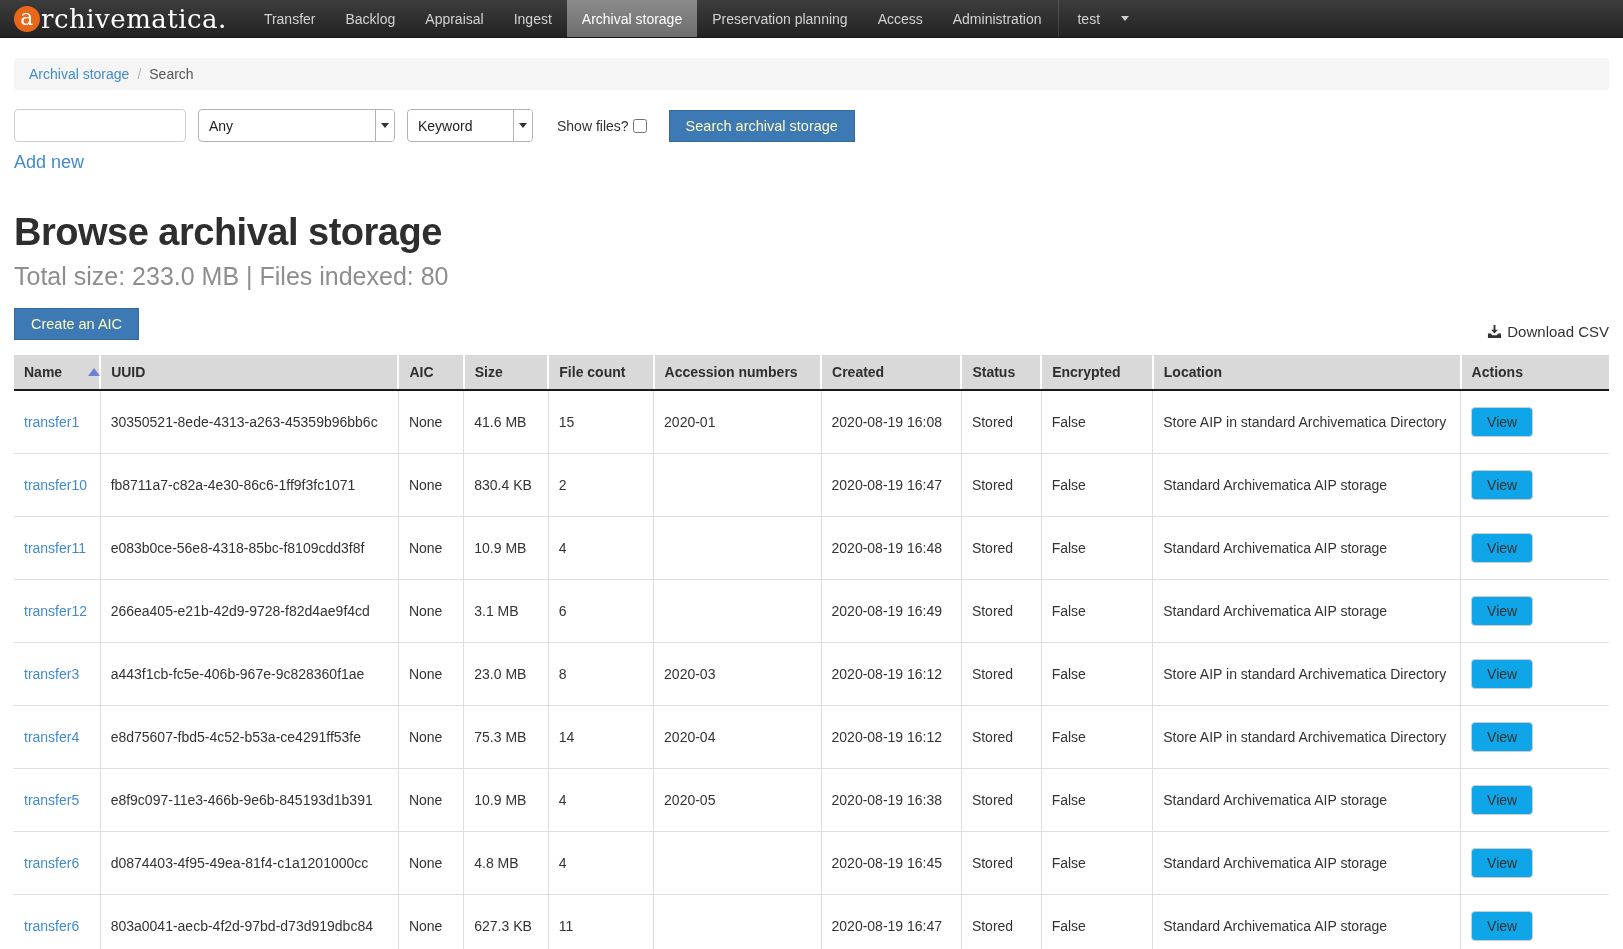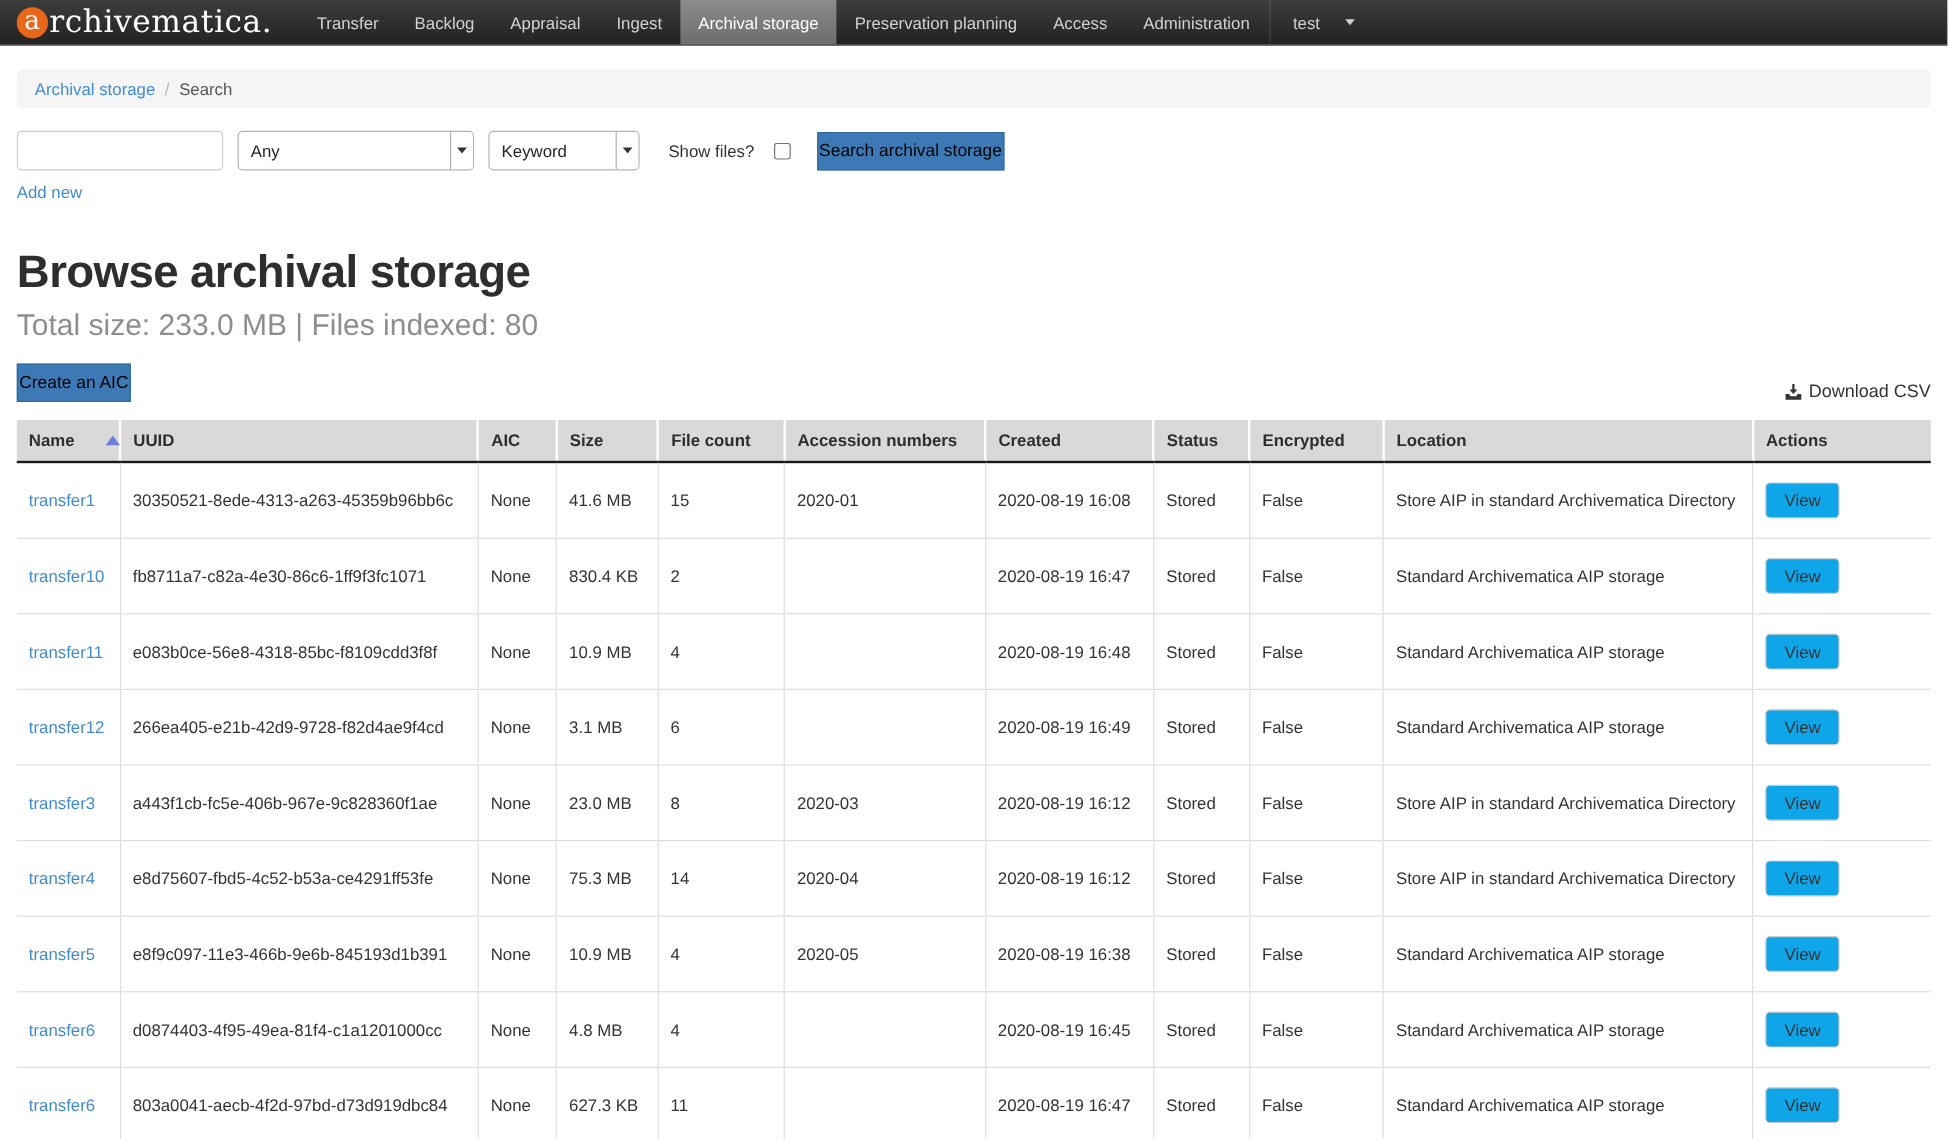--- a/index.html
+++ b/index.html
@@ -128,34 +128,34 @@
     background: #fff;
   }
   .select .select-btn .sel-caret {
     width: 0; height: 0;
     border-left: 4px solid transparent;
     border-right: 4px solid transparent;
     border-top: 5px solid #333;
   }
   .select.sel-field { width: 197px; gap: 48px; }
   .select.sel-type { width: 126px; }
-  .show-files { margin-left: 24px; display: flex; align-items: center; gap: 16px; font-size: 14px; color: #333; }
+  .show-files { margin-left: 24px; display: flex; align-items: center; gap: 4px; font-size: 14px; color: #333; }
   .show-files input { width: 14px; height: 14px; margin: 0; cursor: pointer; }
   .btn-primary {
     background: #3d7ab5;
     border: 1px solid #326a9e;
-    color: #000000;
+    color: #fef9c3;
     border-radius: 0;
     font-size: 14.5px;
-    padding: 7px 1px;
+    padding: 7px 16px;
     cursor: pointer;
     font-family: "Liberation Sans", sans-serif;
   }
   .btn-search { margin-left: 22px; }
-  .add-new { display: inline-block; margin-top: 10px; color: #428bca; text-decoration: none; font-size: 14px; cursor: pointer; }
+  .add-new { display: inline-block; margin-top: 10px; color: #428bca; text-decoration: none; font-size: 18px; cursor: pointer; }
 
   
   .page-title {
     margin: 38px 0 0 0;
     font-size: 38px;
     font-weight: bold;
     color: #2e2e2e;
     letter-spacing: -0.5px;
   }
   .page-summary { margin-top: 8px; font-size: 25px; color: #8e8e8e; }

